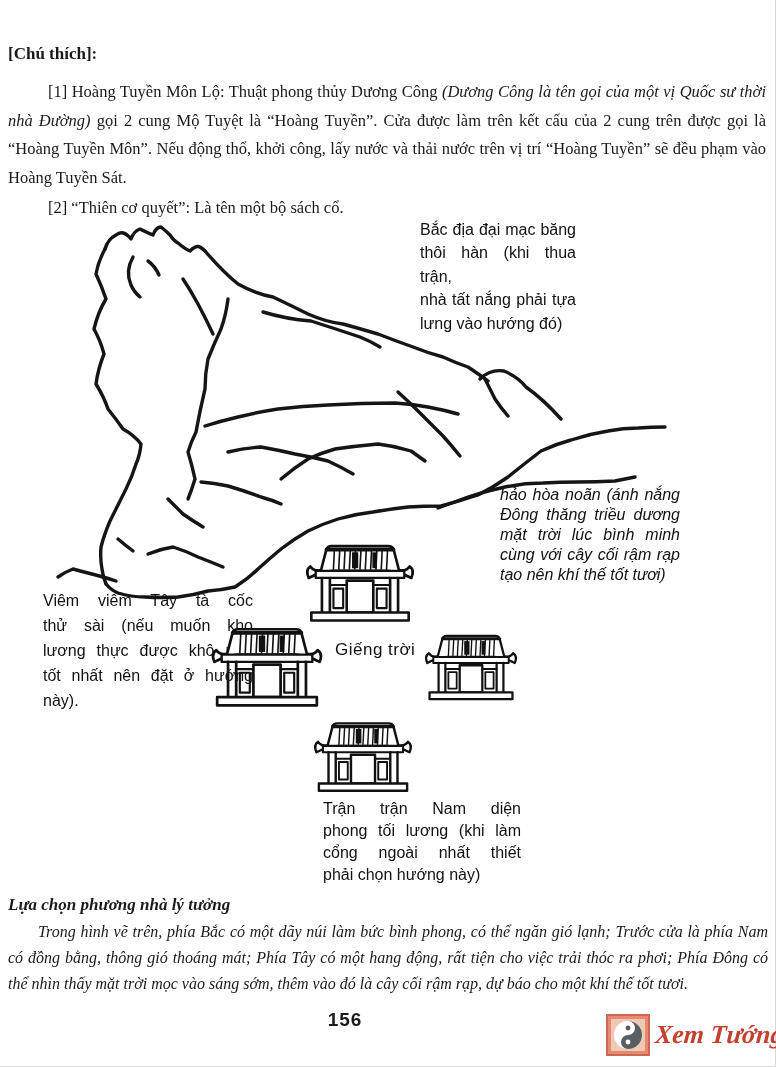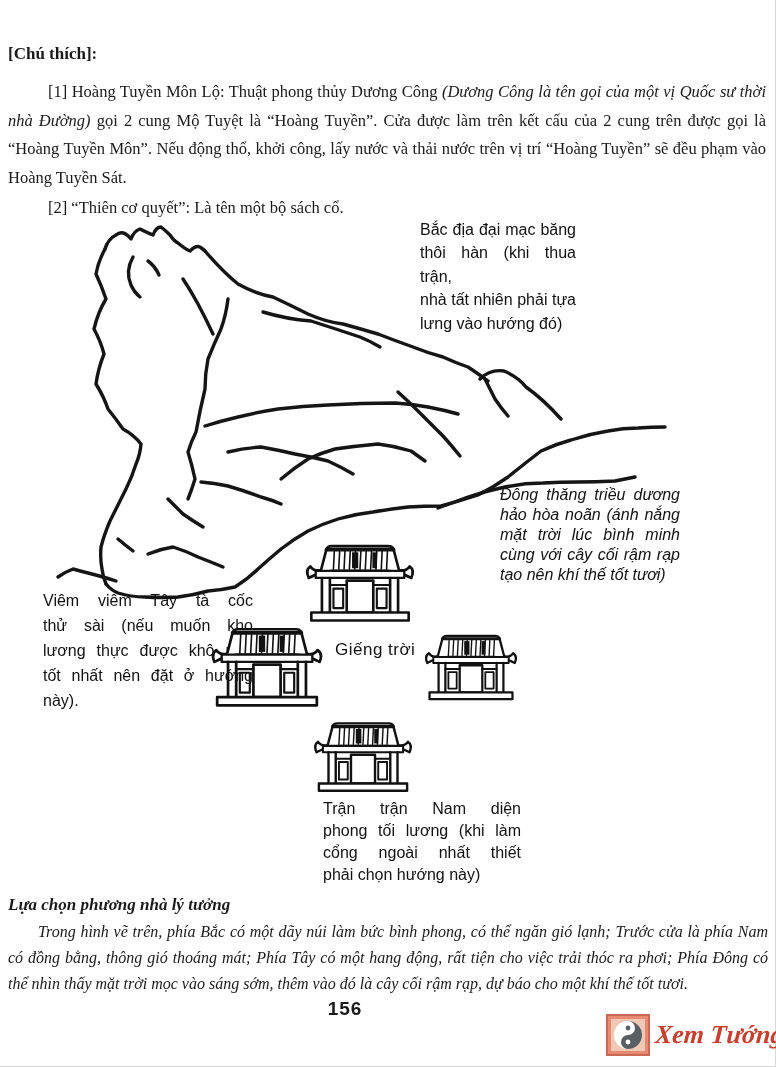--- a/index.html
+++ b/index.html
@@ -31,21 +31,21 @@
   .house svg{display:block;width:100%;height:100%;}
   .house-north{left:302px;top:316px;width:116px;height:85px;}
   .house-west{left:208px;top:399px;width:118px;height:87px;}
   .house-east{left:422px;top:402px;width:98px;height:82px;}
   .house-south{left:307px;top:494px;width:112px;height:77px;}
   
   .section{padding:0 8px;}
   .section-heading{font-weight:bold;font-style:italic;font-size:17px;line-height:20px;}
   .section-body{margin:4px 0 0 0;font-size:16px;line-height:26px;font-style:italic;text-align:justify;text-indent:30px;}
   
-  .page-number{margin-top:1px;text-align:center;padding-right:86px;
+  .page-number{margin-top:12px;text-align:center;padding-right:86px;
     font-family:"Liberation Sans",sans-serif;font-weight:bold;font-size:19px;letter-spacing:1px;}
   .watermark{position:absolute;left:606px;top:1014px;display:flex;align-items:center;}
   .wm-box{width:44px;height:42px;flex:0 0 auto;}
   .wm-text{font-family:"Liberation Serif",serif;font-style:italic;font-weight:bold;
     font-size:26px;color:#c5402f;margin-left:5px;white-space:nowrap;transform:skewX(-4deg);}
 </style>
 </head>
 <body>
 
 <svg width="0" height="0" style="position:absolute">
@@ -115,26 +115,26 @@
     <path d="M173 265 Q186 266 200 269 Q217 274 233 280 Q244 283 253 287"></path>
     <path d="M140 282 Q147 289 155 297 Q165 304 175 310"></path>
     <path d="M120 337 Q132 332 145 330 Q158 334 170 340 Q183 345 195 350"></path>
     <path d="M90 322 Q97 328 105 334"></path>
     <path d="M253 262 Q266 251 280 242 Q293 236 307 232 Q328 229 350 227 Q367 229 383 234 Q390 239 397 244"></path>
   </svg>
 
   <div class="dlabel label-north">
       <div>Bắc địa đại mạc băng</div>
       <div>thôi hàn (khi thua trận,</div>
-      <div>nhà tất nhiên phải tựa</div>
+      <div>nhà tất nắng phải tựa</div>
       <div>lưng vào hướng đó)</div>
     </div>
   <div class="dlabel label-east">
+      <div>hảo hòa noãn (ánh nắng</div>
       <div>Đông thăng triều dương</div>
-      <div>hảo hòa noãn (ánh nắng</div>
       <div>mặt trời lúc bình minh</div>
       <div>cùng với cây cối rậm rạp</div>
       <div>tạo nên khí thế tốt tươi)</div>
     </div>
   <div class="dlabel label-west">
       <div>Viêm viêm Tây tà cốc</div>
       <div>thử sài (nếu muốn kho</div>
       <div>lương thực được khô ráo,</div>
       <div>tốt nhất nên đặt ở hướng</div>
       <div>này).</div>

